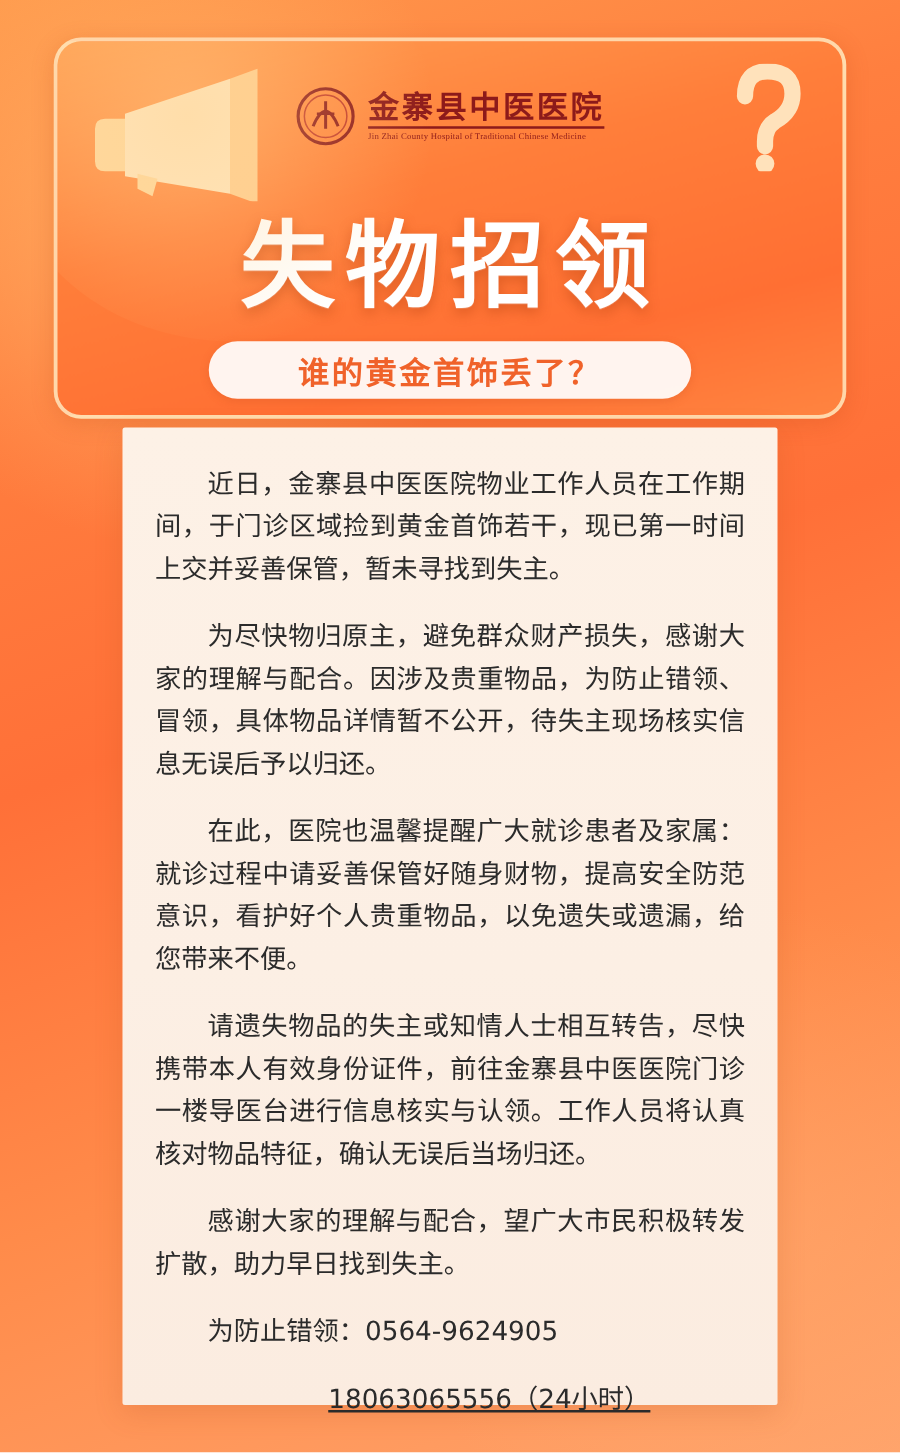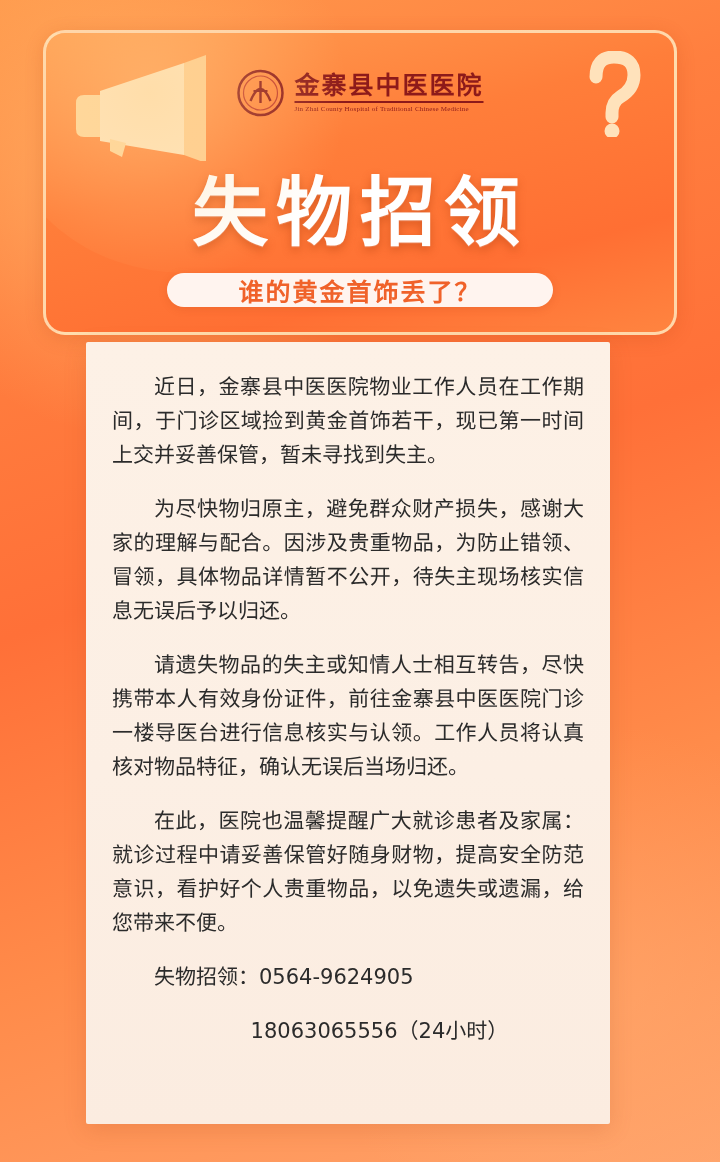--- a/index.html
+++ b/index.html
@@ -144,41 +144,41 @@
     letter-spacing: 8px;
     text-shadow: 0 4px 10px rgba(176, 60, 10, 0.45), 0 1px 0 rgba(255,255,255,0.25);
   }
 
   .subtitle-pill {
     position: absolute;
     left: 50%;
     transform: translateX(-50%);
     top: 240px;
     width: 386px;
-    height: 34px;
+    height: 46px;
     border-radius: 23px;
     background: rgba(255, 255, 255, 0.92);
     display: flex;
     align-items: center;
     justify-content: center;
     box-shadow: 0 2px 8px rgba(180, 70, 25, 0.2);
   }
   .subtitle-text {
     font-family: "DejaVu Sans", "Liberation Sans", sans-serif;
     font-size: 25px;
     font-weight: 700;
     color: #f0622a;
     letter-spacing: 2px;
     white-space: nowrap;
   }
 
   
   .body-card {
     position: absolute;
-    left: 86px;
+    left: 98px;
     top: 342px;
     width: 524px;
     height: 782px;
     box-sizing: border-box;
     background: linear-gradient(180deg, #fdf1e6 0%, #fcefe4 55%, #fbece0 100%);
     border-radius: 2px;
     padding: 28px 26px 24px 26px;
     box-shadow: 0 6px 22px rgba(170, 70, 25, 0.18);
   }
   .body-card p {
@@ -198,20 +198,21 @@
     color: #2b2b2b;
     text-indent: 0;
   }
   .contact-line2 {
     margin: 0;
     font-family: "DejaVu Sans", "Liberation Sans", sans-serif;
     font-size: 21px;
     line-height: 1.62;
     color: #2b2b2b;
     padding-left: 4.6em;
+    text-decoration: underline;
   }
 </style>
 </head>
 <body>
 
 <div class="poster">
   <div class="glow-a"></div>
   <div class="glow-b"></div>
 
   <div class="header-card">
@@ -246,20 +247,21 @@
     <div class="main-title">失物招领</div>
 
     <div class="subtitle-pill">
       <span class="subtitle-text">谁的黄金首饰丢了？</span>
     </div>
   </div>
 
   <div class="body-card">
     <p>近日，金寨县中医医院物业工作人员在工作期间，于门诊区域捡到黄金首饰若干，现已第一时间上交并妥善保管，暂未寻找到失主。</p>
     <p>为尽快物归原主，避免群众财产损失，感谢大家的理解与配合。因涉及贵重物品，为防止错领、冒领，具体物品详情暂不公开，待失主现场核实信息无误后予以归还。</p>
+    <p>在此，医院也温馨提醒广大就诊患者及家属：就诊过程中请妥善保管好随身财物，提高安全防范意识，看护好个人贵重物品，以免遗失或遗漏，给您带来不便。</p>
     <p>请遗失物品的失主或知情人士相互转告，尽快携带本人有效身份证件，前往金寨县中医医院门诊一楼导医台进行信息核实与认领。工作人员将认真核对物品特征，确认无误后当场归还。</p>
-    <p>在此，医院也温馨提醒广大就诊患者及家属：就诊过程中请妥善保管好随身财物，提高安全防范意识，看护好个人贵重物品，以免遗失或遗漏，给您带来不便。</p>
-
-    <p class="contact-line"><span>失物招领：</span><span>0564-9624905</span></p>
+    <p>感谢大家的理解与配合，望广大市民积极转发扩散，助力早日找到失主。</p>
+
+    <p class="contact-line"><span>为防止错领：</span><span>0564-9624905</span></p>
     <p class="contact-line2">18063065556（24小时）</p>
 
   </div>
 </div>
 
 </body></html>

